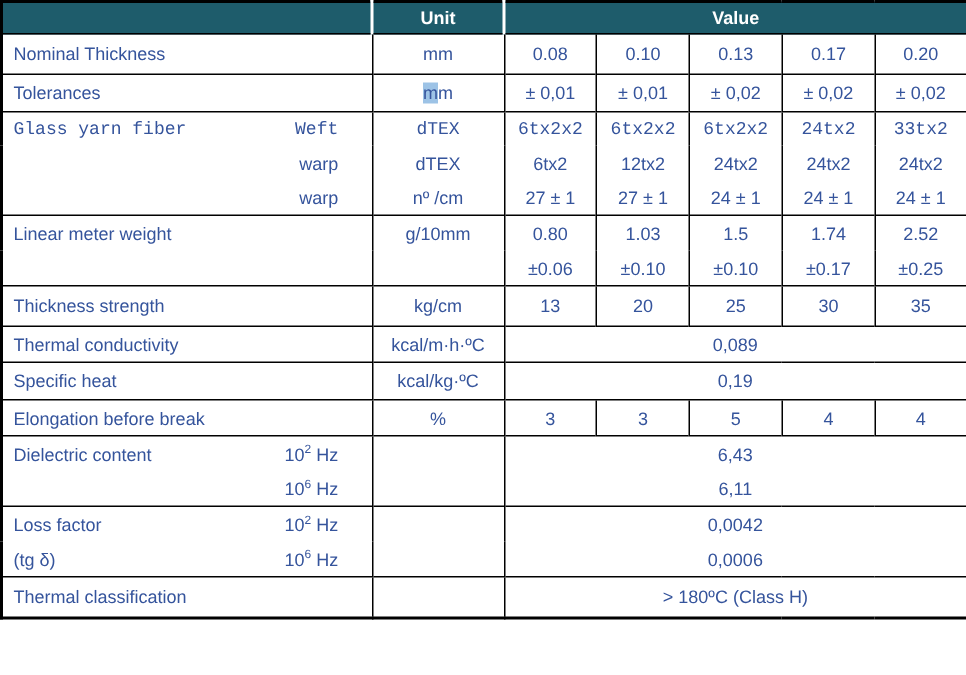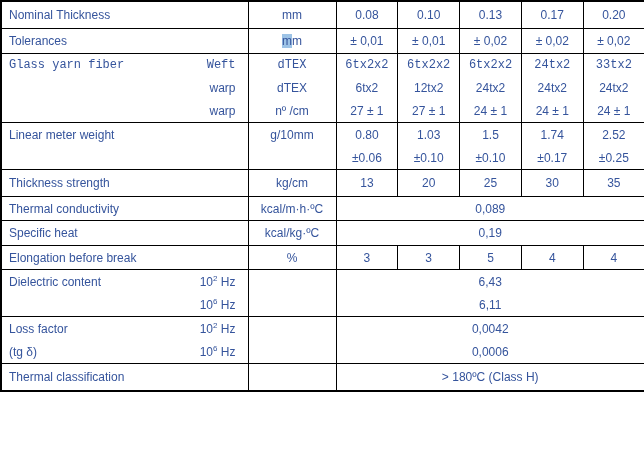--- a/index.html
+++ b/index.html
@@ -38,21 +38,21 @@
   tr.h22 td{height:22px;font-family:Liberation Mono, monospace;}
   tr.h24 td{height:24px;}
   tr.h26 td{height:26px;margin-top:29px;}
   td.lbl{
     text-align:left;
     padding-left:7px;
     position:relative;
   }
   td.lbl .sub{
     position:absolute;
-    right:12px;
+    right:22px;
     top:50%;
     transform:translateY(-50%);
     white-space:nowrap;
   }
   td.unit,td.val,td.vspan{text-align:center;}
   .hl{background:#9dc3e6;}
   sup{font-size:8px;vertical-align:super;line-height:0;}
 </style>
 </head>
 <body>
@@ -62,20 +62,25 @@
     <col class="c-label">
       <col class="c-unit">
     <col class="c-val">
       <col class="c-val">
       <col class="c-val">
       <col class="c-val">
       <col class="c-val">
   </colgroup>
 
   <tbody>
+      <tr class="h20">
+    <th></th>
+    <th class="sep">Unit</th>
+    <th class="sep" colspan="5">Value</th>
+  </tr>
 
   <tr class="bs h26">
     <td class="lbl"><span>Nominal Thickness</span></td>
     <td class="unit">mm</td>
     <td class="val">0.08</td>
     <td class="val">0.10</td>
     <td class="val">0.13</td>
     <td class="val">0.17</td>
     <td class="val">0.20</td>
   </tr>

